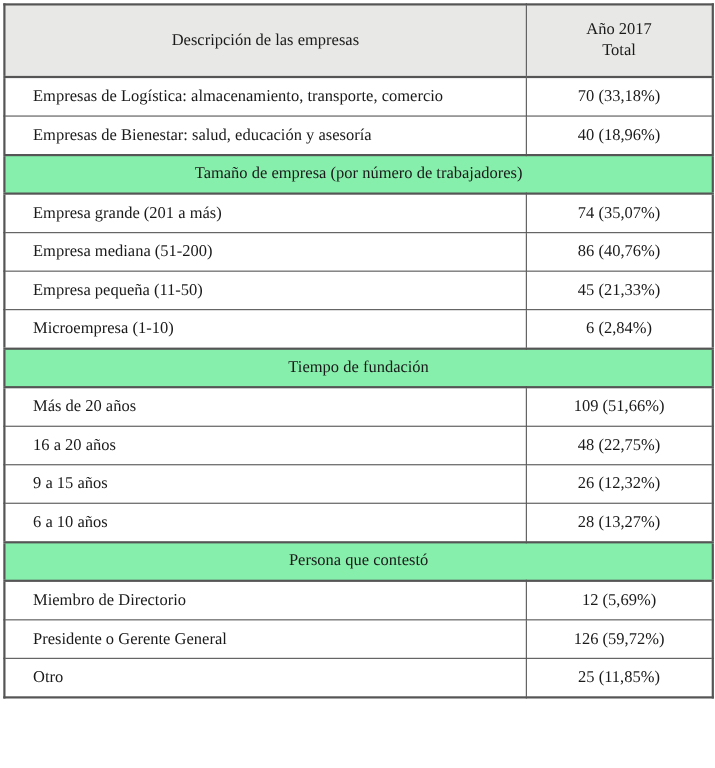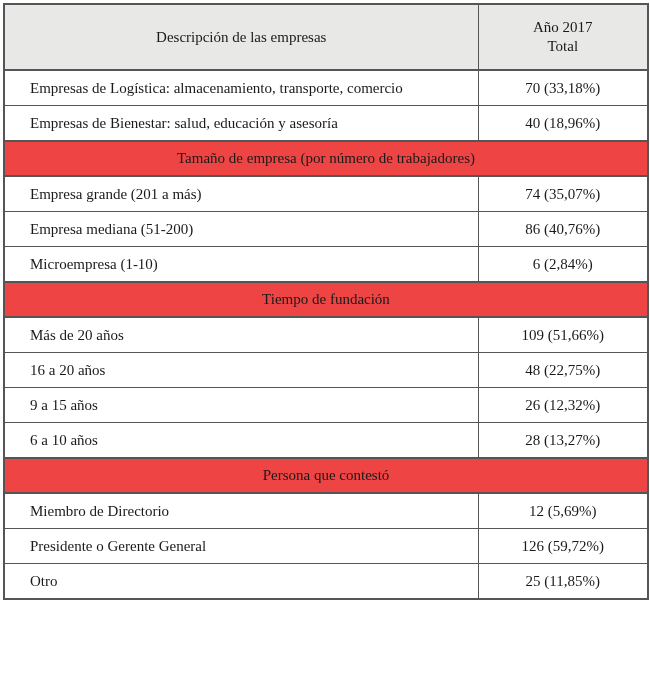--- a/index.html
+++ b/index.html
@@ -46,21 +46,21 @@
     text-align: center;
     height: 56px;
     padding: 4px 10px;
     border-bottom: 2px solid #555555;
   }
   tr.head-row th .hd-line { display: block; text-align: center; }
   tr.head-row th.head-desc { text-align: center; }
 
   
   tr.section-row td {
-    background: #ef4444;
+    background: #86efac;
     text-align: center;
     height: 33px;
     border-top: 2px solid #555555;
     border-bottom: 2px solid #555555;
   }
 
   
   tr.data-row td { height: 34px; }
   tr.data-row td.cell-desc { text-align: left; }
   tr.data-row td.cell-val  { text-align: center; }
@@ -97,20 +97,24 @@
         </tr>
         <tr class="data-row">
           <td class="cell-desc">Empresa grande (201 a más)</td>
           <td class="cell-val">74 (35,07%)</td>
         </tr>
         <tr class="data-row">
           <td class="cell-desc">Empresa mediana (51-200)</td>
           <td class="cell-val">86 (40,76%)</td>
         </tr>
         <tr class="data-row">
+          <td class="cell-desc">Empresa pequeña (11-50)</td>
+          <td class="cell-val">45 (21,33%)</td>
+        </tr>
+        <tr class="data-row">
           <td class="cell-desc">Microempresa (1-10)</td>
           <td class="cell-val">6 (2,84%)</td>
         </tr>
         <tr class="section-row">
           <td colspan="2">Tiempo de fundación</td>
         </tr>
         <tr class="data-row">
           <td class="cell-desc">Más de 20 años</td>
           <td class="cell-val">109 (51,66%)</td>
         </tr>

